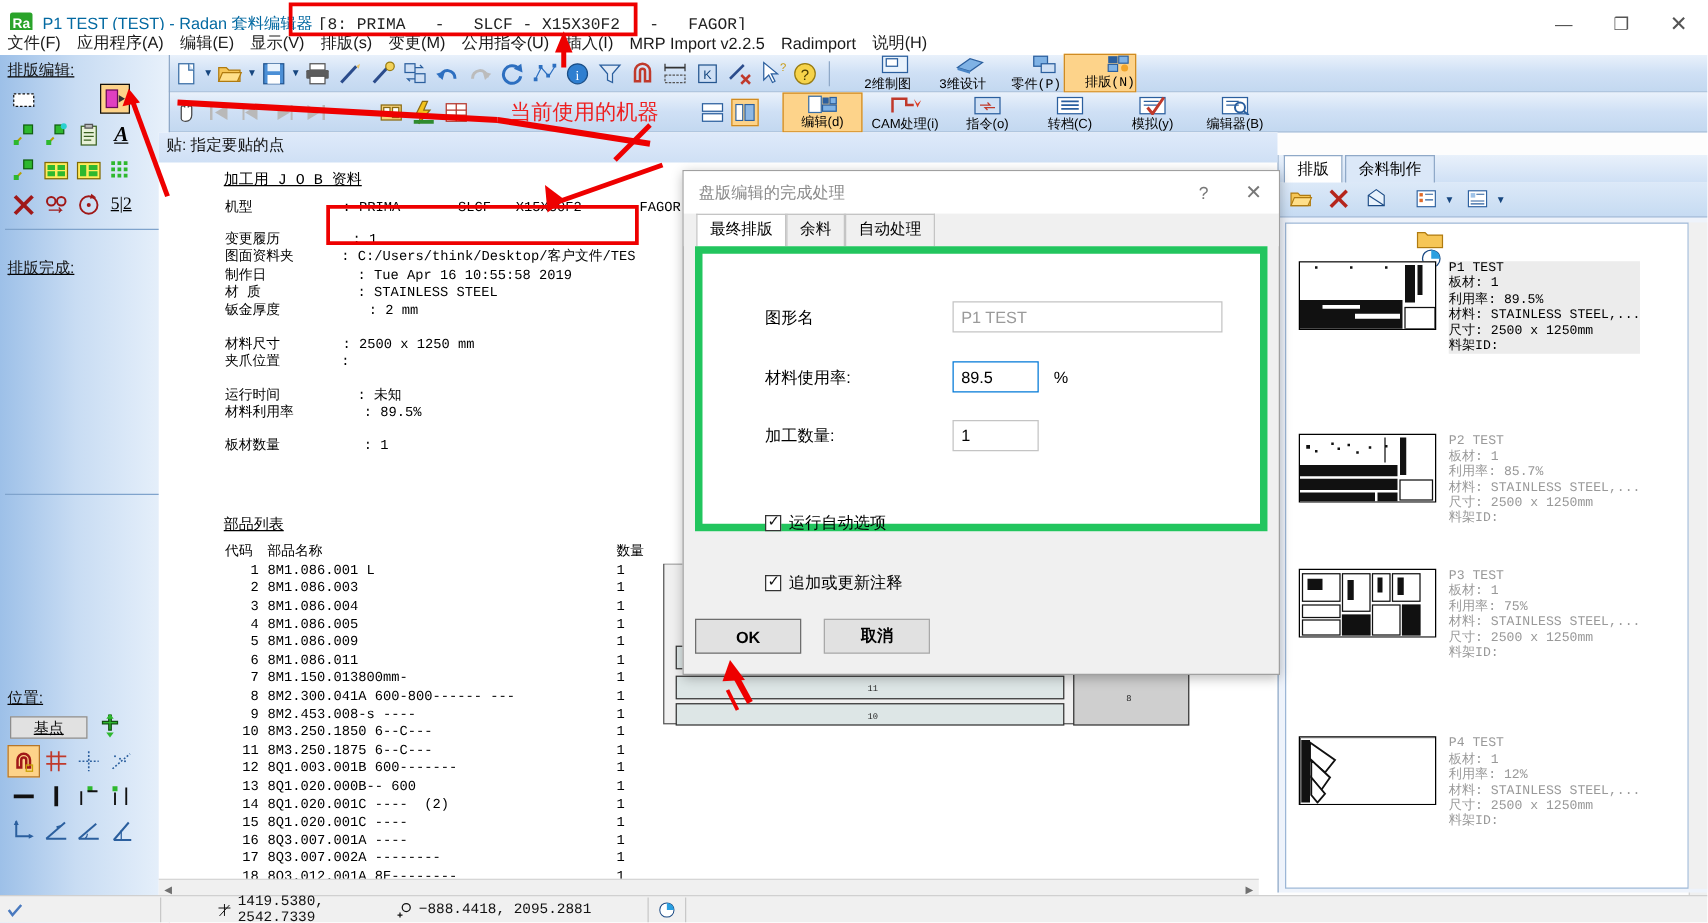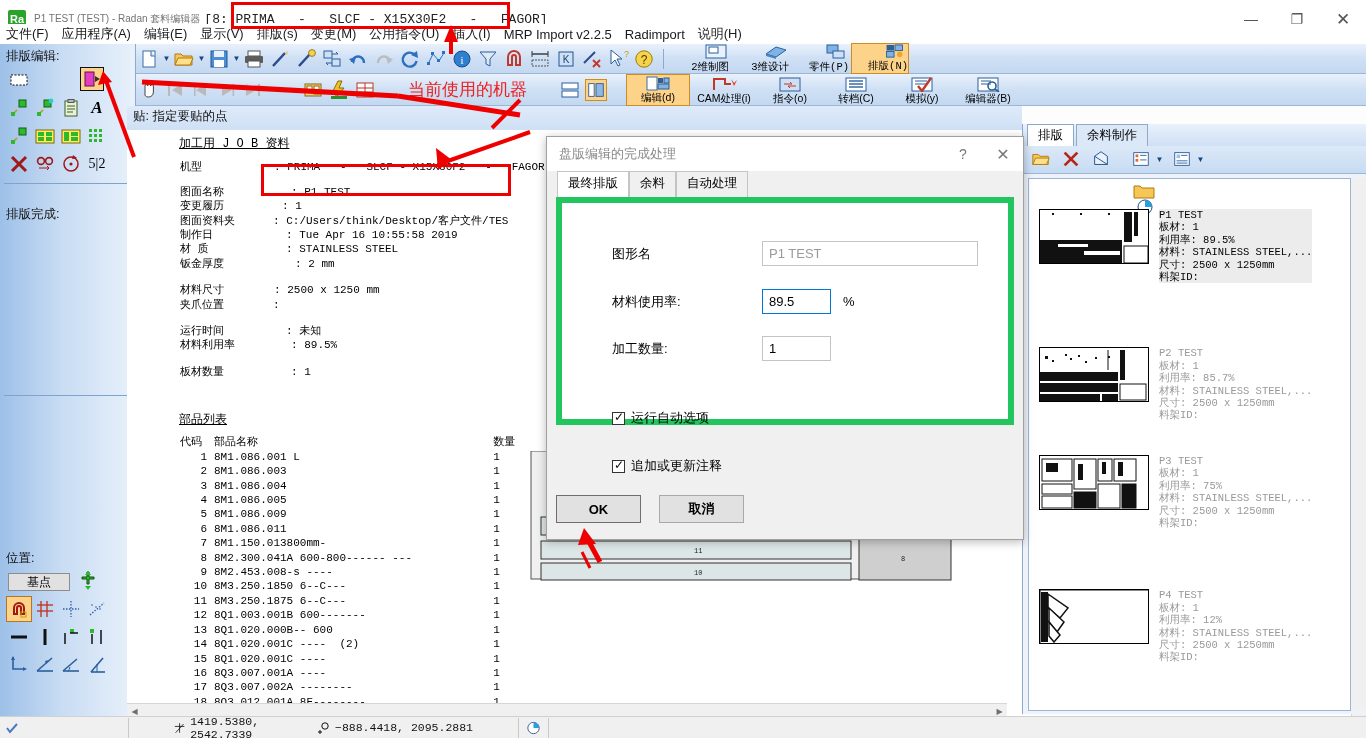--- a/index.html
+++ b/index.html
@@ -19,21 +19,21 @@
     position:absolute; left:0; top:0; width:1366px; height:38px;
     background:#ffffff; display:flex; align-items:center;
     border-bottom:0px solid #ddd;
   }
   .app-logo {
     width:18px; height:18px; margin-left:8px; margin-right:8px;
     background:#2aa32a; color:#fff; font-size:11px; font-weight:bold;
     display:flex; align-items:center; justify-content:center;
     font-family:"Liberation Sans",sans-serif; border-radius:2px;
   }
-  .title-text { font-size:10px; color:#737373; white-space:nowrap;text-align:center; }
+  .title-text { font-size:13px; color:#0369a1; white-space:nowrap;text-align:center; }
   .title-machine {
     font-family:"Liberation Mono","DejaVu Sans Mono",monospace;
     font-size:13px; color:#222; white-space:pre; margin-left:4px;
   }
   .win-btns { margin-left:auto; display:flex; }
   .win-btn {
     width:46px; height:32px; display:flex; align-items:center; justify-content:center;
     color:#555; font-size:14px;
   }
   .win-btn.close { color:#555; font-size:17px; }
@@ -58,20 +58,21 @@
 
   .ico { width:22px; height:22px; display:inline-block; position:relative; margin:0 2px; }
   .sep { width:1px; height:20px; background:#8fa9c8; margin:0 6px; }
   .caret { width:9px; font-size:8px; color:#16467f; display:inline-block; text-align:center; }
 
   
   .leftpanel {
     position:absolute; left:0; top:44px; width:136px; height:694px;
     background:linear-gradient(to right,#9dc0e8 0%, #c8dcf3 45%, #e8f1fb 100%);
     border-right:1px solid #8fa9c8;
+    text-decoration:underline;
   }
   .lp-title { font-size:12.5px; color:#111; padding:4px 0 2px 6px; }
   .lp-grid { display:flex; flex-wrap:wrap; padding-left:6px; }
   .lp-cell { width:26px; height:26px; display:flex; align-items:center; justify-content:center; }
   .lp-divider { height:1px; background:#7fa3cc; margin:6px 4px; }
 
   
   .center {
     position:absolute; left:127px; top:106px; width:895px; height:632px;
     background:#fff; overflow:hidden;
@@ -735,24 +736,20 @@
           <tbody>
               <tr>
             <td class="mono" style="width:94px;vertical-align:top;">机型</td>
             <td class="mono">: PRIMA   -   SLCF - X15X30F2   -   FAGOR</td>
           </tr>
           <tr style="height:10px">
                 <td></td>
                 <td></td>
               </tr>
           <tr>
-            <td class="mono" style="vertical-align:top;">图面名称</td>
-            <td class="mono" style="padding-left:18px;">: P1 TEST</td>
-          </tr>
-          <tr>
             <td class="mono">变更履历</td>
             <td class="mono" style="padding-left:9px;">: 1</td>
           </tr>
           <tr>
             <td class="mono">图面资料夹</td>
             <td class="mono" style="padding-left:0px;">: C:/Users/think/Desktop/客户文件/TES</td>
           </tr>
           <tr>
             <td class="mono">制作日</td>
             <td class="mono" style="padding-left:13px;">: Tue Apr 16 10:55:58 2019</td>

